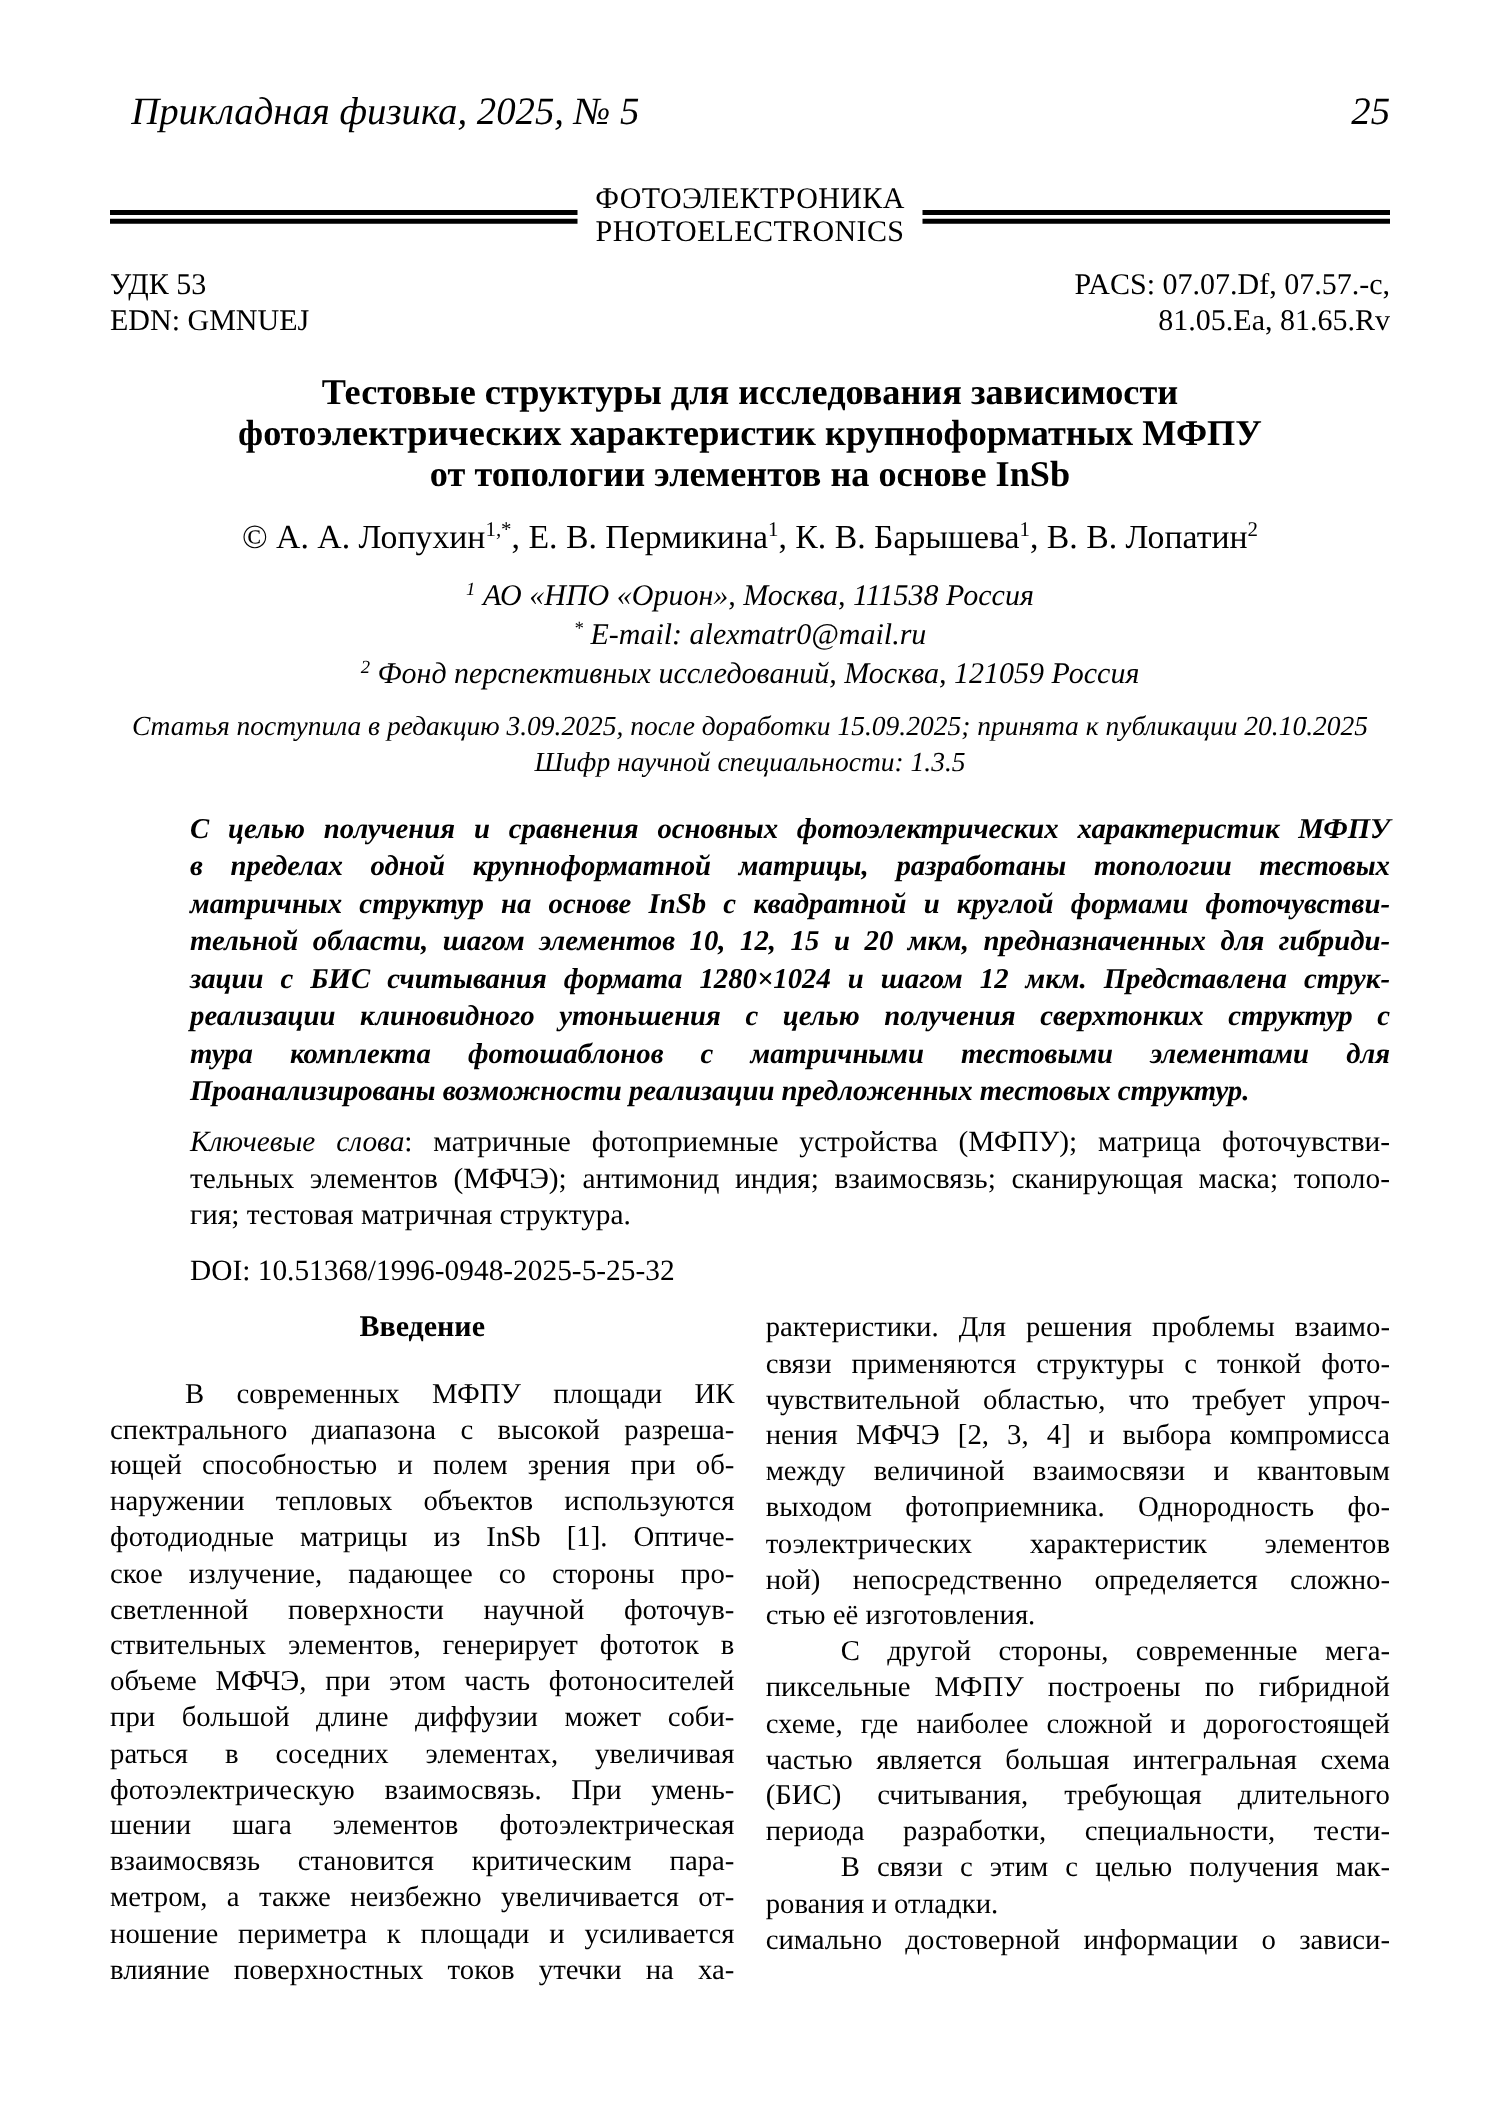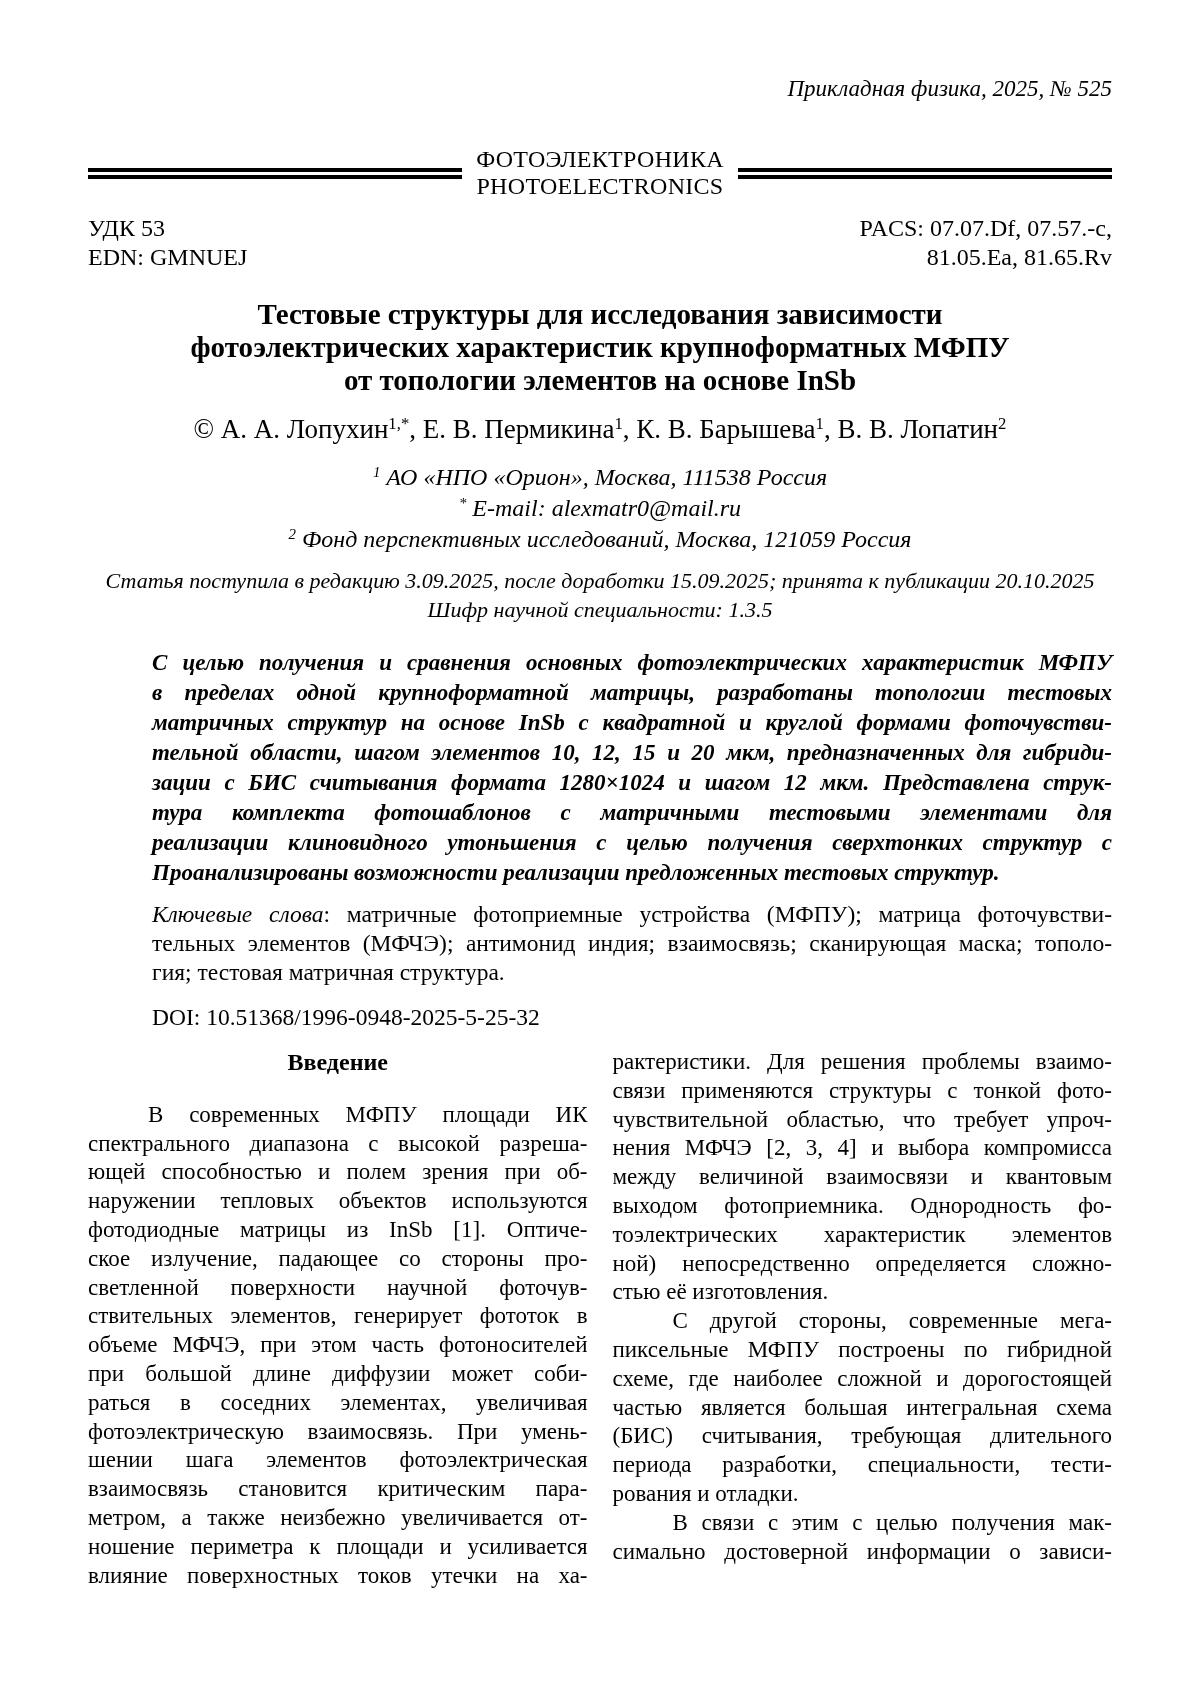--- a/index.html
+++ b/index.html
@@ -3,21 +3,21 @@
 <meta charset="utf-8">
 <style>
   html,body{margin:0;padding:0;}
   body{
     width:1200px;height:1698px;background:#ffffff;color:#000000;
     font-family:"Liberation Serif","DejaVu Serif",serif;
     overflow:hidden;
   }
   .page{box-sizing:border-box;width:1200px;height:1698px;padding:76px 88px 0 88px;}
   
-  .running-head{display:flex;justify-content:flex-end;font-style:italic;font-size:23px;line-height:26px;margin-left:17px;}
+  .running-head{display:flex;justify-content:space-between;font-style:italic;font-size:31px;line-height:26px;margin-left:17px;}
   
   .banner{display:flex;align-items:center;margin-top:44px;}
   .banner-rule{flex:1 1 auto;height:11px;box-sizing:border-box;border-top:4px solid #000;border-bottom:4px solid #000;}
   .banner-text{padding:0 14px;text-align:center;font-size:24px;line-height:27px;letter-spacing:0.3px;white-space:nowrap;}
   
   .codes{display:flex;justify-content:space-between;margin-top:14px;font-size:24px;line-height:29px;}
   .codes-right{text-align:right;}
   
   .article-title{margin-top:26px;text-align:center;font-weight:bold;font-size:29px;line-height:33px;}
   .authors{margin-top:16px;text-align:center;font-size:27px;line-height:32px;}
@@ -85,22 +85,22 @@
     <div>Статья поступила в редакцию 3.09.2025, после доработки 15.09.2025; принята к публикации 20.10.2025</div>
     <div>Шифр научной специальности: 1.3.5</div>
   </div>
 
   <div class="abstract">
       <div class="jline">С целью получения и сравнения основных фотоэлектрических характеристик МФПУ</div>
       <div class="jline">в пределах одной крупноформатной матрицы, разработаны топологии тестовых</div>
       <div class="jline">матричных структур на основе InSb с квадратной и круглой формами фоточувстви-</div>
       <div class="jline">тельной области, шагом элементов 10, 12, 15 и 20 мкм, предназначенных для гибриди-</div>
       <div class="jline">зации с БИС считывания формата 1280×1024 и шагом 12 мкм. Представлена струк-</div>
+      <div class="jline">реализации клиновидного утоньшения с целью получения сверхтонких структур с</div>
       <div class="jline">тура комплекта фотошаблонов с матричными тестовыми элементами для</div>
-      <div class="jline">реализации клиновидного утоньшения с целью получения сверхтонких структур с</div>
       <div class="jline nj">Проанализированы возможности реализации предложенных тестовых структур.</div>
     </div>
 
   <div class="keywords">
       <div class="jline"><span class="kw-label">Ключевые слова</span>: матричные фотоприемные устройства (МФПУ); матрица фоточувстви-</div>
       <div class="jline">тельных элементов (МФЧЭ); антимонид индия; взаимосвязь; сканирующая маска; тополо-</div>
       <div class="jline nj">гия; тестовая матричная структура.</div>
     </div>
 
   <div class="doi">DOI: 10.51368/1996-0948-2025-5-25-32</div>
@@ -135,19 +135,19 @@
         <div class="jline">выходом фотоприемника. Однородность фо-</div>
         <div class="jline">тоэлектрических характеристик элементов</div>
         <div class="jline">ной) непосредственно определяется сложно-</div>
         <div class="jline nj">стью её изготовления.</div>
         <div class="jline ind">С другой стороны, современные мега-</div>
         <div class="jline">пиксельные МФПУ построены по гибридной</div>
         <div class="jline">схеме, где наиболее сложной и дорогостоящей</div>
         <div class="jline">частью является большая интегральная схема</div>
         <div class="jline">(БИС) считывания, требующая длительного</div>
         <div class="jline">периода разработки, специальности, тести-</div>
+        <div class="jline ind">В связи с этим с целью получения мак-</div>
         <div class="jline nj">рования и отладки.</div>
-        <div class="jline ind">В связи с этим с целью получения мак-</div>
         <div class="jline">симально достоверной информации о зависи-</div>
       </div>
   </div>
 
 </div>
 
 </body></html>

